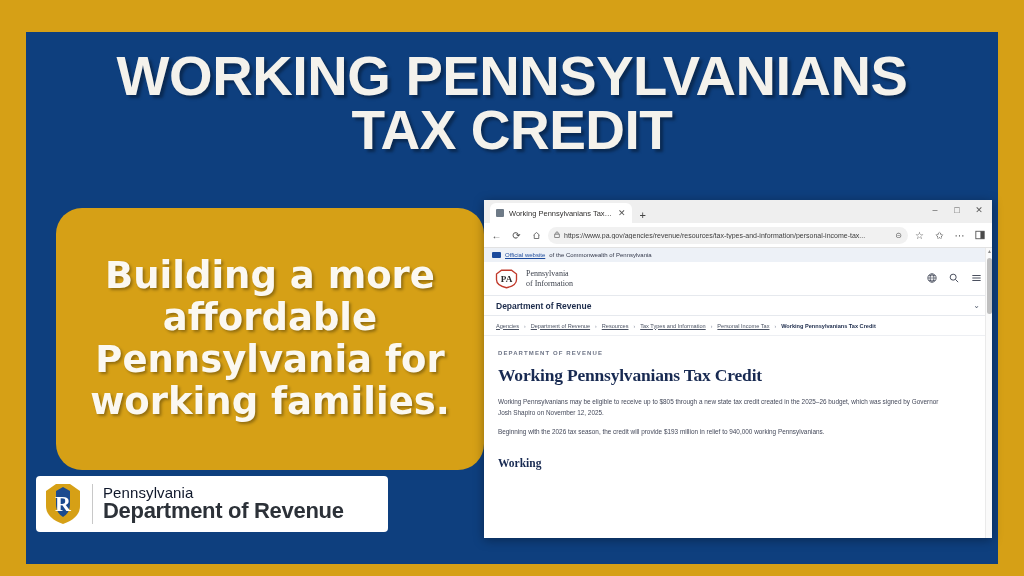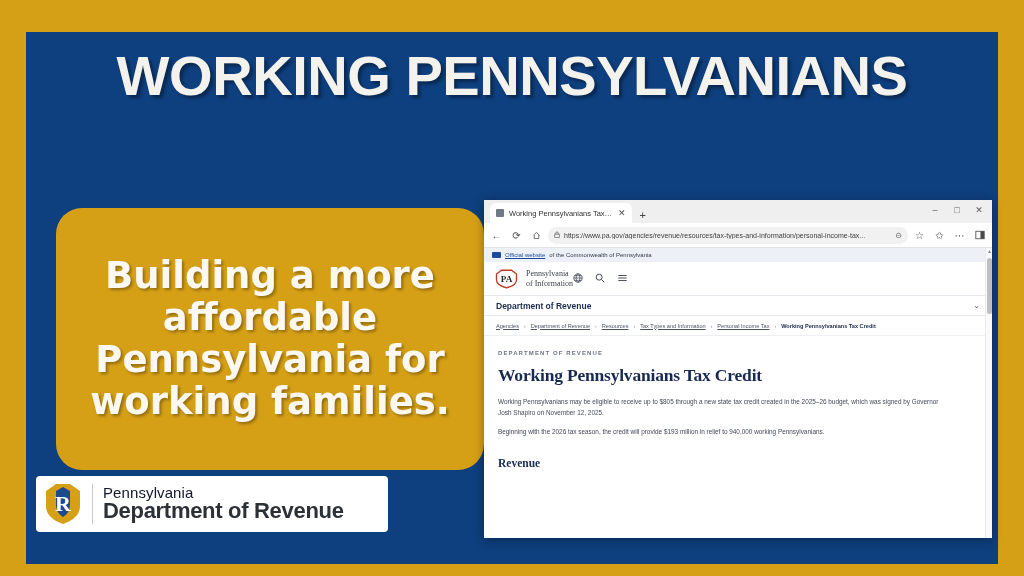--- a/index.html
+++ b/index.html
@@ -208,20 +208,21 @@
   }
   .gov-link { color: #1B4A9C; text-decoration: underline; }
 
   
   .siteheader {
     height: 33px;
     background: #FFFFFF;
     display: flex;
     align-items: center;
     padding: 0 10px;
+    justify-content: space-between;
   }
   .sh-left { display: flex; align-items: center; gap: 7px; }
   .pa-keystone-badge {
     width: 25px; height: 20px;
     position: relative;
     flex: 0 0 25px;
   }
   .sh-words { font-family: "Liberation Serif", serif; font-size: 8px; color: #3A3F4A; line-height: 1.25; }
   .sh-right { display: flex; align-items: center; gap: 12px; color: #2E3440; }
   .sh-ico { font-size: 11px; line-height: 1; color: #3A4050; }
@@ -316,20 +317,21 @@
     font-size: 5px; color: #888;
   }
 </style>
 </head>
 <body>
 
 <div class="poster">
 
   <div class="headline">
     <span class="l1">WORKING PENNSYLVANIANS</span>
+    <span class="l2">TAX CREDIT</span>
   </div>
 
   <div class="callout">
     <div class="callout-text">Building a more affordable Pennsylvania for working families.</div>
   </div>
 
   <div class="logo-lockup">
     <div class="logo-keystone">
       <svg width="46" height="44" viewBox="0 0 46 44" aria-hidden="true">
         <path d="M6 9 L16 2 L30 2 L40 9 L40 24 Q40 36 23 42 Q6 36 6 24 Z" fill="#D6A016"></path>
@@ -449,21 +451,21 @@
       <span class="bc-link">Personal Income Tax</span>
       <span class="bc-sep">›</span>
       <span class="bc-current">Working Pennsylvanians Tax Credit</span>
     </div>
 
     <div class="pagebody">
       <div class="eyebrow">DEPARTMENT OF REVENUE</div>
       <div class="page-h1">Working Pennsylvanians Tax Credit</div>
       <div class="para">Working Pennsylvanians may be eligible to receive up to $805 through a new state tax credit created in the 2025–26 budget, which was signed by Governor Josh Shapiro on November 12, 2025.</div>
       <div class="para">Beginning with the 2026 tax season, the credit will provide $193 million in relief to 940,000 working Pennsylvanians.</div>
-      <div class="overview-h2">Revenue</div>
+      <div class="overview-h2">Working</div>
     </div>
 
     <div class="scrollbar">
       <span class="scroll-arrow">▲</span>
       <div class="scroll-thumb"></div>
     </div>
 
   </div>
 </div>
 

